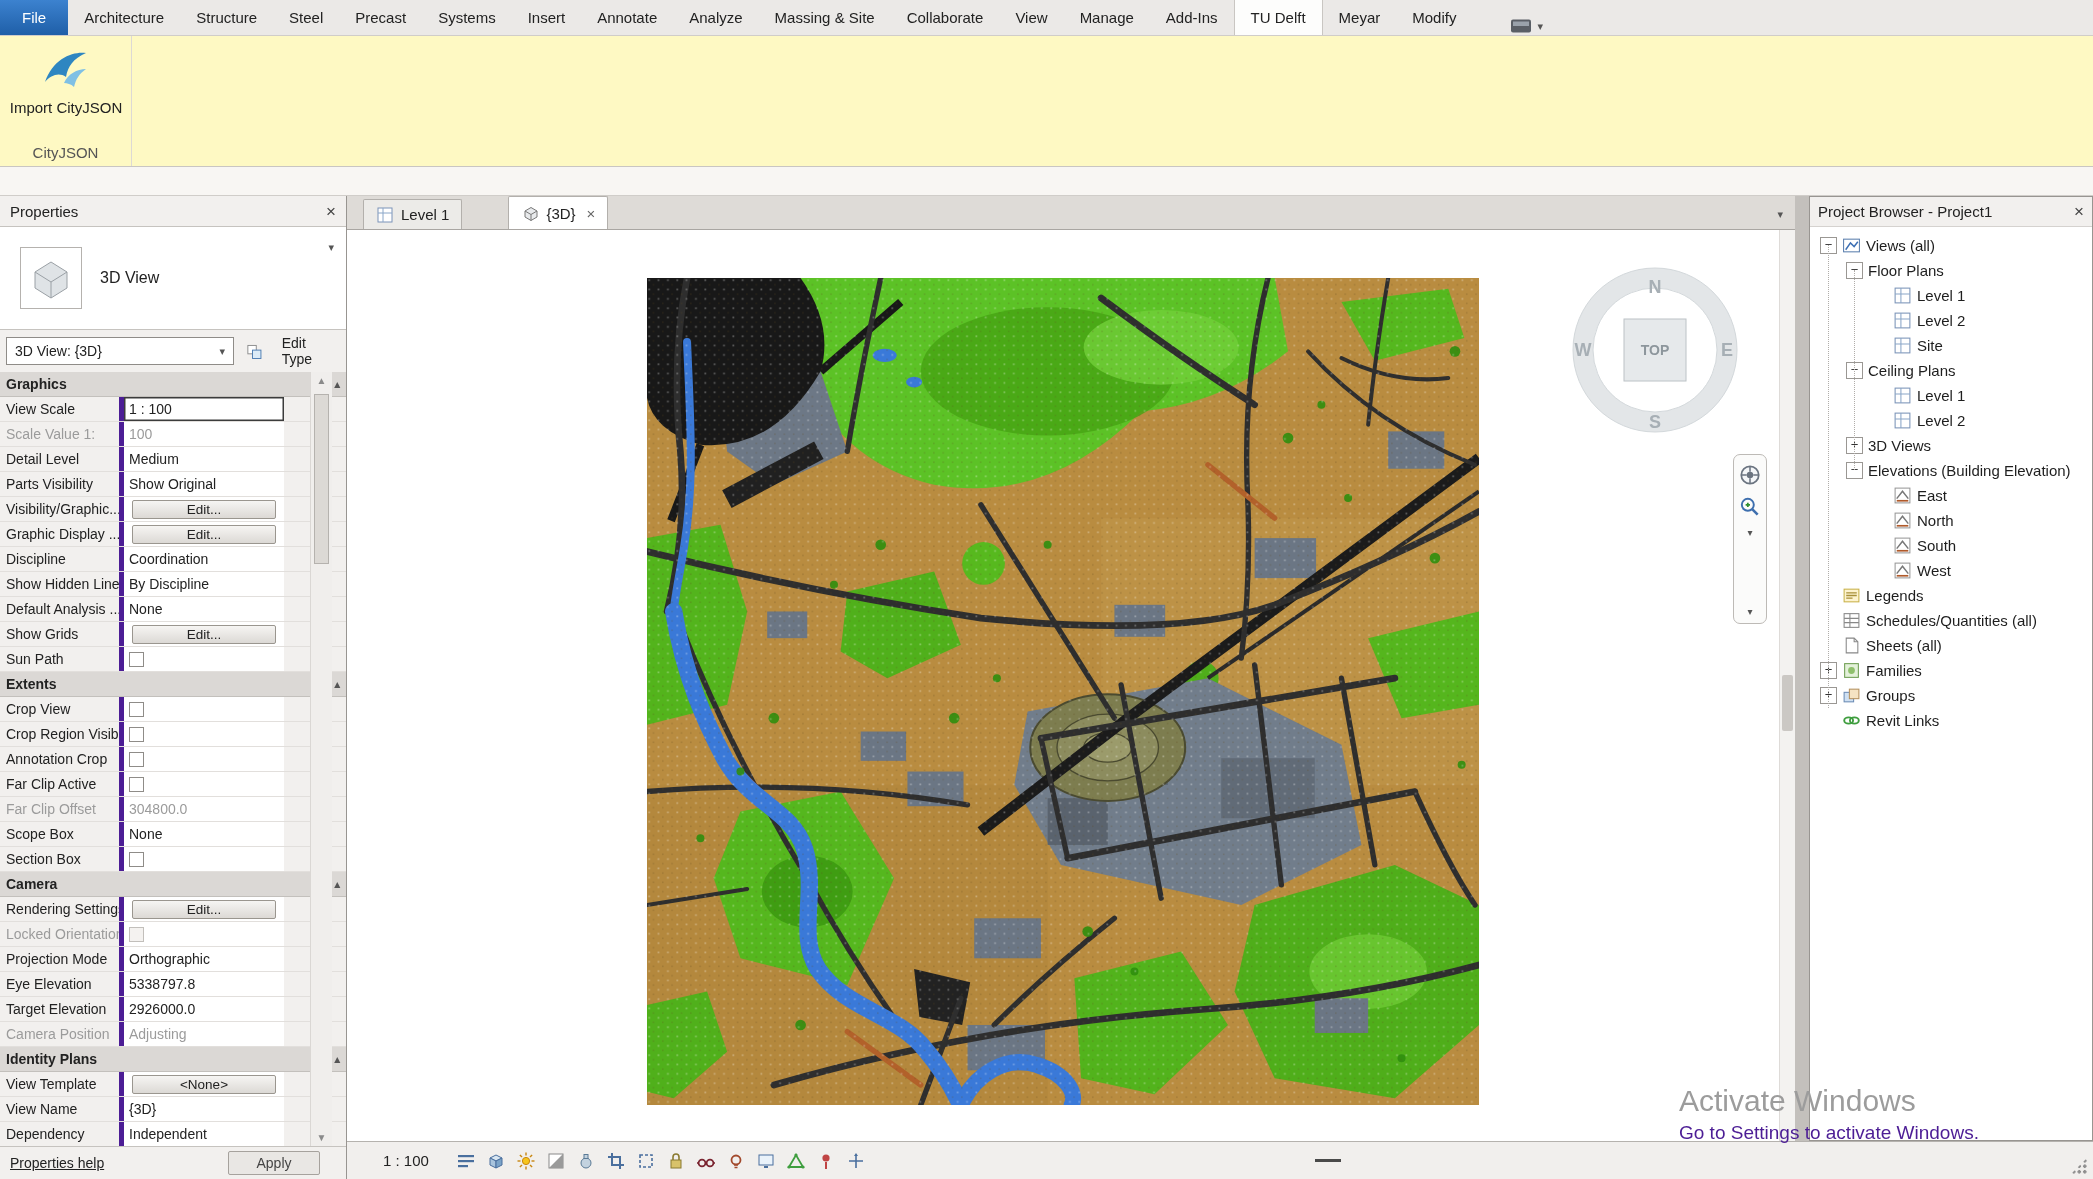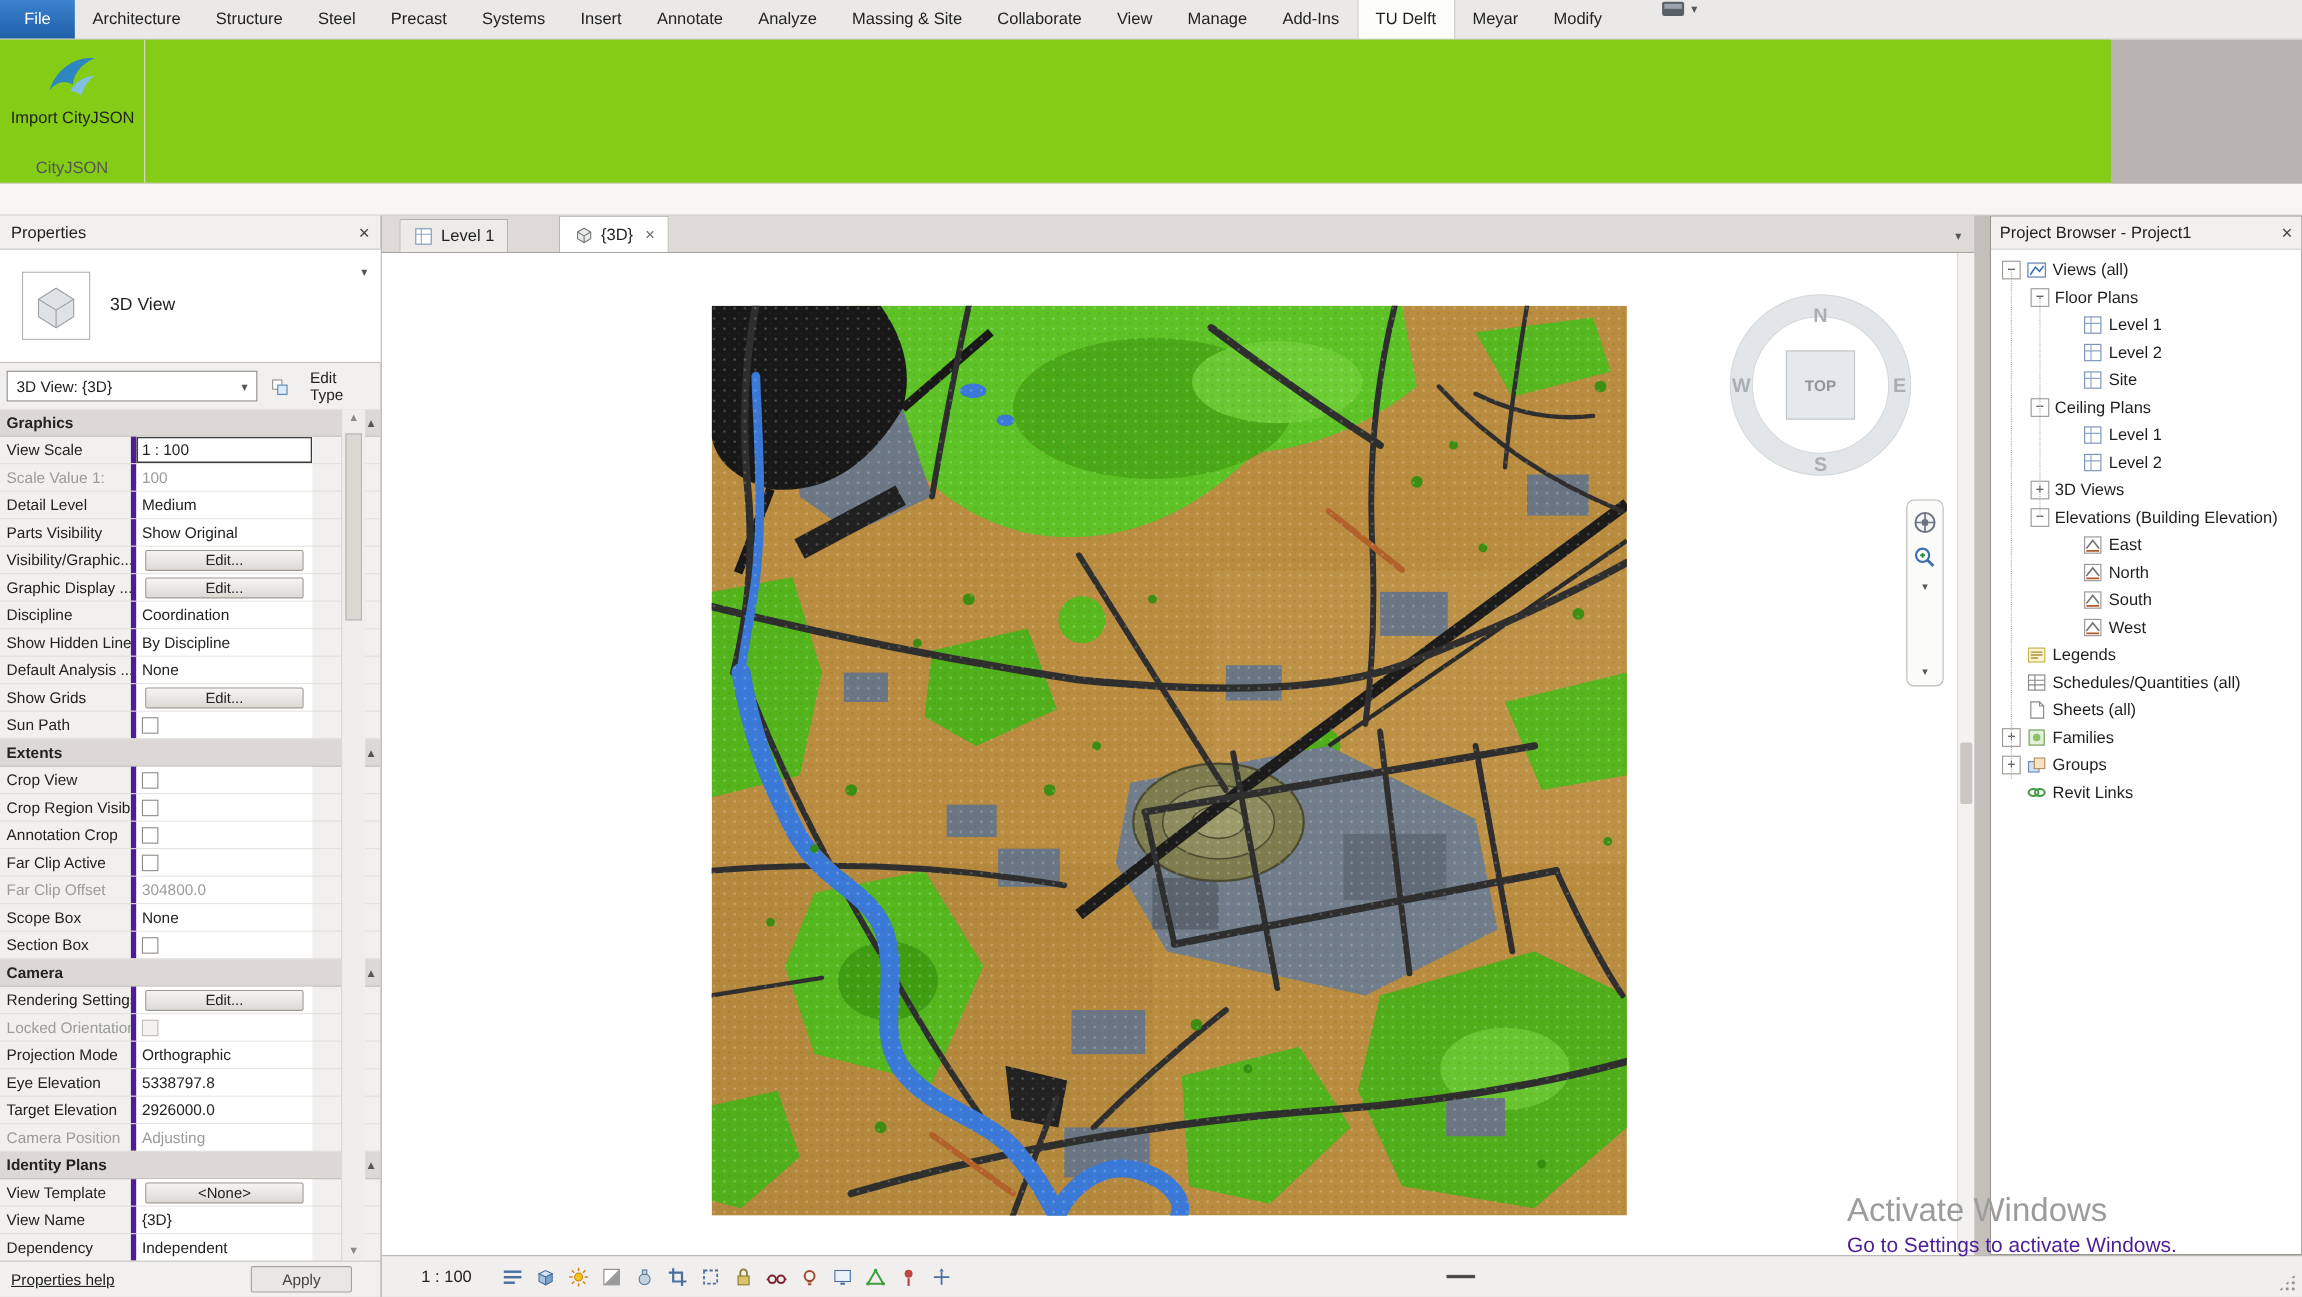--- a/index.html
+++ b/index.html
@@ -2,29 +2,29 @@
 <html><head>
 <meta charset="utf-8">
 <style>
   html,body{margin:0;padding:0;width:2093px;height:1179px;overflow:hidden;
     background:#b8b5b1;font-family:"Liberation Sans",sans-serif;font-size:15px;color:#222;}
   *{box-sizing:border-box;}
   .dd{color:#555;font-size:11px;}
 
   
   .menubar{position:absolute;left:0;top:0;width:2093px;height:36px;background:#ebe9e7;
-    border-bottom:1px solid #d0cdc9;display:flex;align-items:flex-start;}
+    border-bottom:1px solid #d0cdc9;display:flex;align-items:flex-end;}
   .mtabs{display:flex;align-items:stretch;}
   .mtab{padding:0 16px;line-height:35px;white-space:nowrap;cursor:default;}
   .mtab.file{background:linear-gradient(#3c82cf,#1f5fa8);color:#fff;padding:0 22px;}
   .mtab.active{background:#fdfdfc;border-left:1px solid #c9c6c2;border-right:1px solid #c9c6c2;}
   .mtab-icon{margin-left:28px;display:flex;align-items:center;gap:5px;padding:0 10px;}
 
   
-  .ribbon{position:absolute;left:0;top:36px;width:1919px;height:131px;background:#84cc16;
+  .ribbon{position:absolute;left:0;top:36px;width:2093px;height:131px;background:#fef9c3;
     border-bottom:1px solid #c9c6c2;}
   .rpanel{position:absolute;left:0;top:0;width:132px;height:100%;border-right:1px solid #ddd9d5;}
   .import-btn{position:absolute;left:6px;top:5px;width:120px;display:flex;flex-direction:column;
     align-items:center;gap:3px;padding:4px 0;border:1px solid transparent;border-radius:3px;}
   .panel-label{position:absolute;left:0;right:0;bottom:5px;text-align:center;color:#555;font-size:15px;}
   .ribbon-strip{position:absolute;left:0;top:167px;width:2093px;height:29px;background:#f8f6f3;
     border-bottom:1px solid #d0cdc9;}
 
   
   .props{position:absolute;left:0;top:196px;width:347px;height:983px;background:#f2f0ee;

